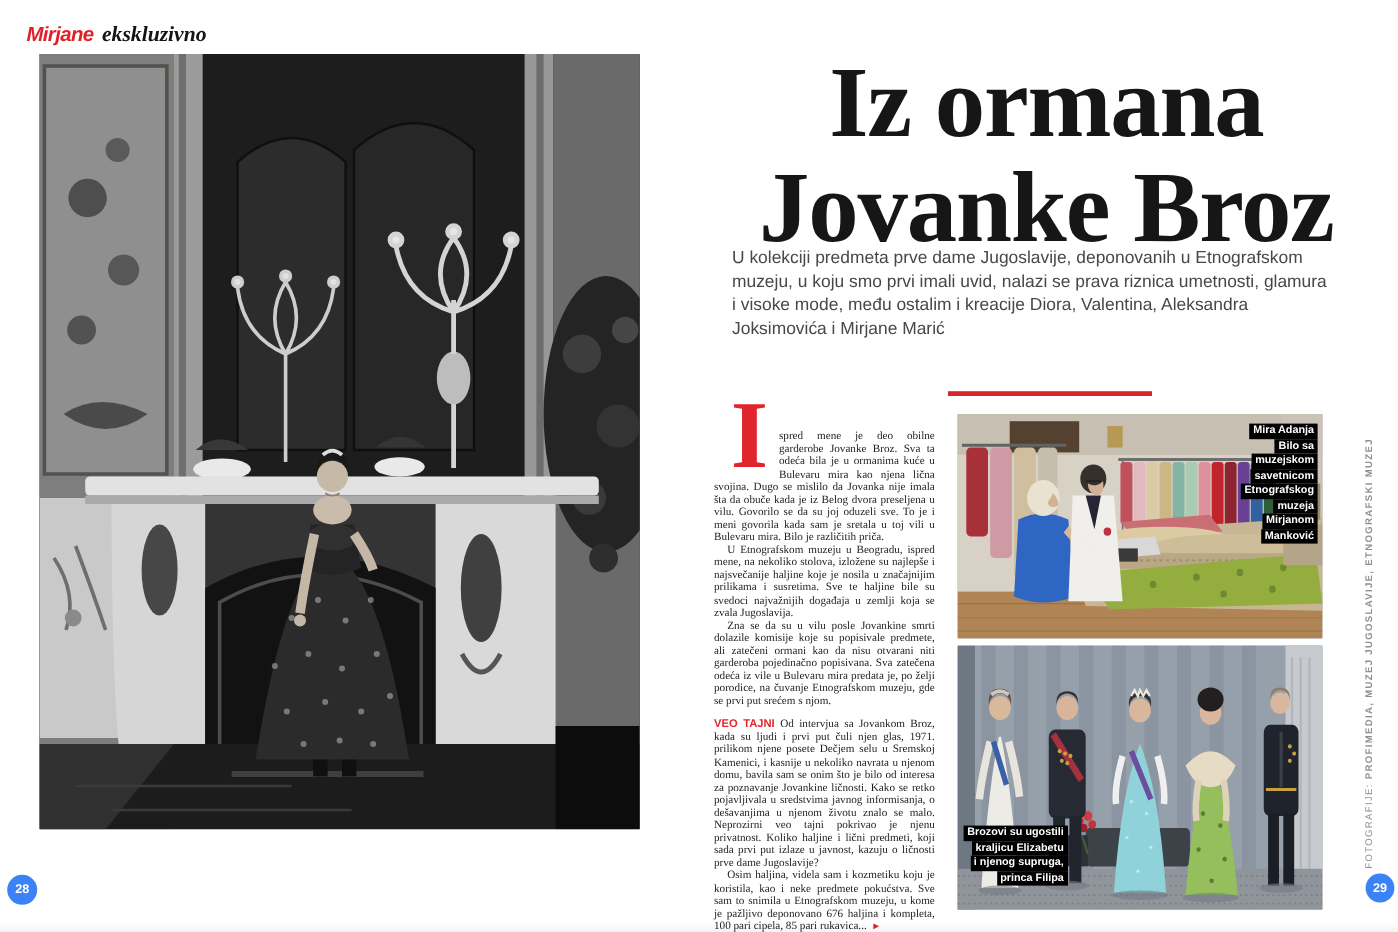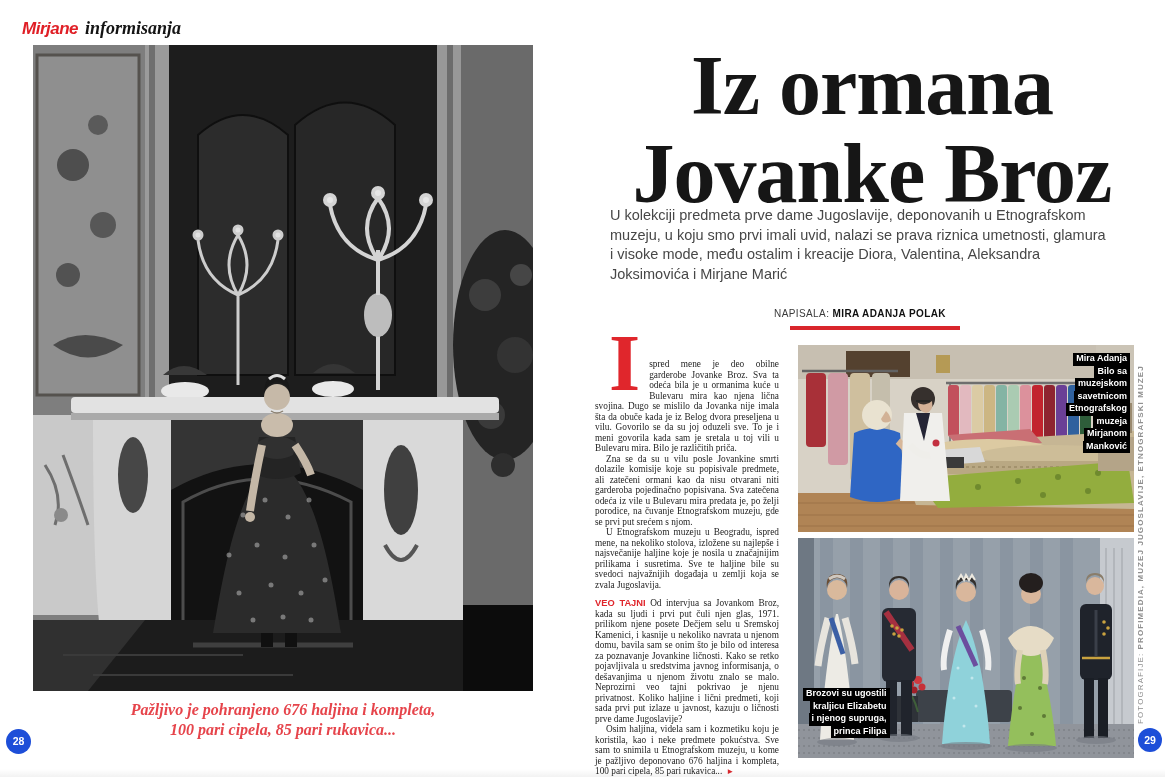--- a/index.html
+++ b/index.html
@@ -9,21 +9,21 @@
   
   .brand-row{position:absolute;left:22px;top:18px;white-space:nowrap;}
   .brand{font:italic 700 17px/20px "Liberation Sans",sans-serif;color:#e01f26;letter-spacing:-0.5px;}
   .section{font:italic 700 18px/20px "Liberation Serif",serif;color:#141414;margin-left:7px;}
 
   
   .photo-left{position:absolute;left:33px;top:45px;width:500px;height:646px;background:#222;}
   .photo-left svg{display:block;width:100%;height:100%;}
   .caption-red{position:absolute;left:33px;top:700px;width:500px;text-align:center;
                font:italic 700 16px/20px "Liberation Serif",serif;color:#e6444b;}
-  .badge{position:absolute;width:25px;height:25px;border-radius:50%;background:#1d4ed8;
+  .badge{position:absolute;width:25px;height:25px;border-radius:50%;background:#3b82f6;
          color:#fff;font:700 10.5px/25px "Liberation Sans",sans-serif;text-align:center;}
   #badge-28{left:6px;top:729px;}
   #badge-29{left:1138px;top:728px;width:24px;height:24px;line-height:24px;}
 
   
   .headline{position:absolute;left:592px;top:42px;width:560px;text-align:center;
             font:700 84px/88px "Liberation Serif",serif;color:#161616;letter-spacing:-1px;}
   .subtitle{position:absolute;left:610px;top:206px;width:500px;
             font:400 14.5px/19.5px "Liberation Sans",sans-serif;color:#474747;}
   .byline{position:absolute;left:604px;top:308px;width:512px;text-align:center;
@@ -36,21 +36,21 @@
            font:400 9.3px/10.5px "Liberation Serif",serif;color:#1d1d1d;text-align:justify;}
   .article p{margin:0;}
   .article p.ind{text-indent:11px;}
   .article p.veo{margin-top:8px;}
   .dropcap{float:left;font:700 80px/56px "Liberation Serif",serif;color:#e0262c;
            margin:-24px 9px 0 14px;}
   .lead{font:700 9.3px/10.5px "Liberation Sans",sans-serif;color:#e0262c;}
   .endmark{color:#d9262c;font-size:8px;margin-left:4px;}
 
   
-  .photo{position:absolute;left:798px;width:336px;background:#999;}
+  .photo{position:absolute;left:798px;width:304px;background:#999;}
   #photo1{top:345px;height:187px;}
   #photo2{top:538px;height:220px;}
   .photo svg{display:block;width:100%;height:100%;}
   .photo-cap{position:absolute;font:700 9px/11.5px "Liberation Sans",sans-serif;color:#ffffff;}
   .photo-cap .cl{display:block;}
   .photo-cap .cl span{background:#000;padding:0 3px 1px 3px;display:inline-block;}
   #cap1{top:8px;right:4px;text-align:right;}
   #cap2{bottom:20px;left:5px;text-align:right;}
 
   
@@ -61,21 +61,21 @@
 
   .bottom-shade{position:absolute;left:0;bottom:0;width:1165px;height:8px;
                 background:linear-gradient(to bottom,rgba(0,0,0,0),rgba(0,0,0,0.05));}
 </style>
 </head>
 <body>
 
 <div id="spread">
 
   <div class="brand-row">
-    <span class="brand">Mirjane</span><span class="section">informisanja</span>
+    <span class="brand">Mirjane</span><span class="section">ekskluzivno</span>
   </div>
 
   <div class="photo-left">
     <svg viewBox="0 0 500 646" preserveAspectRatio="none">
       <rect width="500" height="646" fill="#343434"></rect>
       <g>
         <rect x="0" y="0" width="112" height="646" fill="#7e7e7e"></rect>
         <rect x="4" y="10" width="102" height="340" fill="#8f8f8f" stroke="#55524e" stroke-width="3"></rect>
         <circle cx="40" cy="120" r="16" fill="#4e4e4e"></circle>
           <circle cx="70" cy="180" r="13" fill="#575757"></circle>
@@ -170,43 +170,35 @@
         <circle cx="244" cy="352" r="13" fill="#c6b9a8"></circle>
         <path d="M231,350 a13,13 0 0 1 26,0 q0,-20 -13,-20 q-13,0 -13,20" fill="#181818"></path>
         <path d="M236,334 q8,-7 16,0" stroke="#dddddd" stroke-width="3" fill="none"></path>
         <path d="M238,366 q6,4 12,0" stroke="#8a7f70" stroke-width="1.5" fill="none"></path>
         <rect x="228" y="588" width="12" height="14" fill="#101010"></rect>
         <rect x="252" y="588" width="12" height="14" fill="#101010"></rect>
       </g>
     </svg>
   </div>
 
-  <div class="caption-red">
-    <span>Pažljivo je pohranjeno 676 haljina i kompleta,</span><br>
-    <span>100 pari cipela, 85 pari rukavica...</span>
-  </div>
   <div class="badge" id="badge-28">28</div>
 
   <div class="headline">
     <span>Iz ormana</span><br>
     <span>Jovanke Broz</span>
   </div>
 
   <div class="subtitle">U kolekciji predmeta prve dame Jugoslavije, deponovanih u Etnografskom muzeju, u koju smo prvi imali uvid, nalazi se prava riznica umetnosti, glamura i visoke mode, među ostalim i kreacije Diora, Valentina, Aleksandra Joksimovića i Mirjane Marić</div>
 
-  <div class="byline">
-    <span>NAPISALA:</span>
-    <span class="name">MIRA ADANJA POLAK</span>
-  </div>
   <div class="red-rule"></div>
 
   <div class="article">
     <p class="body-p"><span class="dropcap">I</span><span>spred mene je deo obilne garderobe Jovanke Broz. Sva ta odeća bila je u ormanima kuće u Bulevaru mira kao njena lična svojina. Dugo se mislilo da Jovanka nije imala šta da obuče kada je iz Belog dvora preseljena u vilu. Govorilo se da su joj oduzeli sve. To je i meni govorila kada sam je sretala u toj vili u Bulevaru mira. Bilo je različitih priča.</span></p>
+    <p class="ind">U Etnografskom muzeju u Beogradu, ispred mene, na nekoliko stolova, izložene su najlepše i najsvečanije haljine koje je nosila u značajnijim prilikama i susretima. Sve te haljine bile su svedoci najvažnijih događaja u zemlji koja se zvala Jugoslavija.</p>
     <p class="ind">Zna se da su u vilu posle Jovankine smrti dolazile komisije koje su popisivale predmete, ali zatečeni ormani kao da nisu otvarani niti garderoba pojedinačno popisivana. Sva zatečena odeća iz vile u Bulevaru mira predata je, po želji porodice, na čuvanje Etnografskom muzeju, gde se prvi put srećem s njom.</p>
-    <p class="ind">U Etnografskom muzeju u Beogradu, ispred mene, na nekoliko stolova, izložene su najlepše i najsvečanije haljine koje je nosila u značajnijim prilikama i susretima. Sve te haljine bile su svedoci najvažnijih događaja u zemlji koja se zvala Jugoslavija.</p>
     <p class="veo"><span class="lead">VEO TAJNI</span> <span>Od intervjua sa Jovankom Broz, kada su ljudi i prvi put čuli njen glas, 1971. prilikom njene posete Dečjem selu u Sremskoj Kamenici, i kasnije u nekoliko navrata u njenom domu, bavila sam se onim što je bilo od interesa za poznavanje Jovankine ličnosti. Kako se retko pojavljivala u sredstvima javnog informisanja, o dešavanjima u njenom životu znalo se malo. Neprozirni veo tajni pokrivao je njenu privatnost. Koliko haljine i lični predmeti, koji sada prvi put izlaze u javnost, kazuju o ličnosti prve dame Jugoslavije?</span></p>
     <p class="ind"><span>Osim haljina, videla sam i kozmetiku koju je koristila, kao i neke predmete pokućstva. Sve sam to snimila u Etnografskom muzeju, u kome je pažljivo deponovano 676 haljina i kompleta, 100 pari cipela, 85 pari rukavica...</span><span class="endmark">►</span></p>
   </div>
 
   <div class="photo" id="photo1">
     <svg viewBox="0 0 336 187" preserveAspectRatio="none">
       <rect width="336" height="187" fill="#d8d2c6"></rect>
       <rect width="336" height="34" fill="#c7bfb1"></rect>
       <rect x="298" y="0" width="38" height="130" fill="#cbc4b6"></rect>
       <rect x="0" y="148" width="336" height="39" fill="#b08455"></rect>

